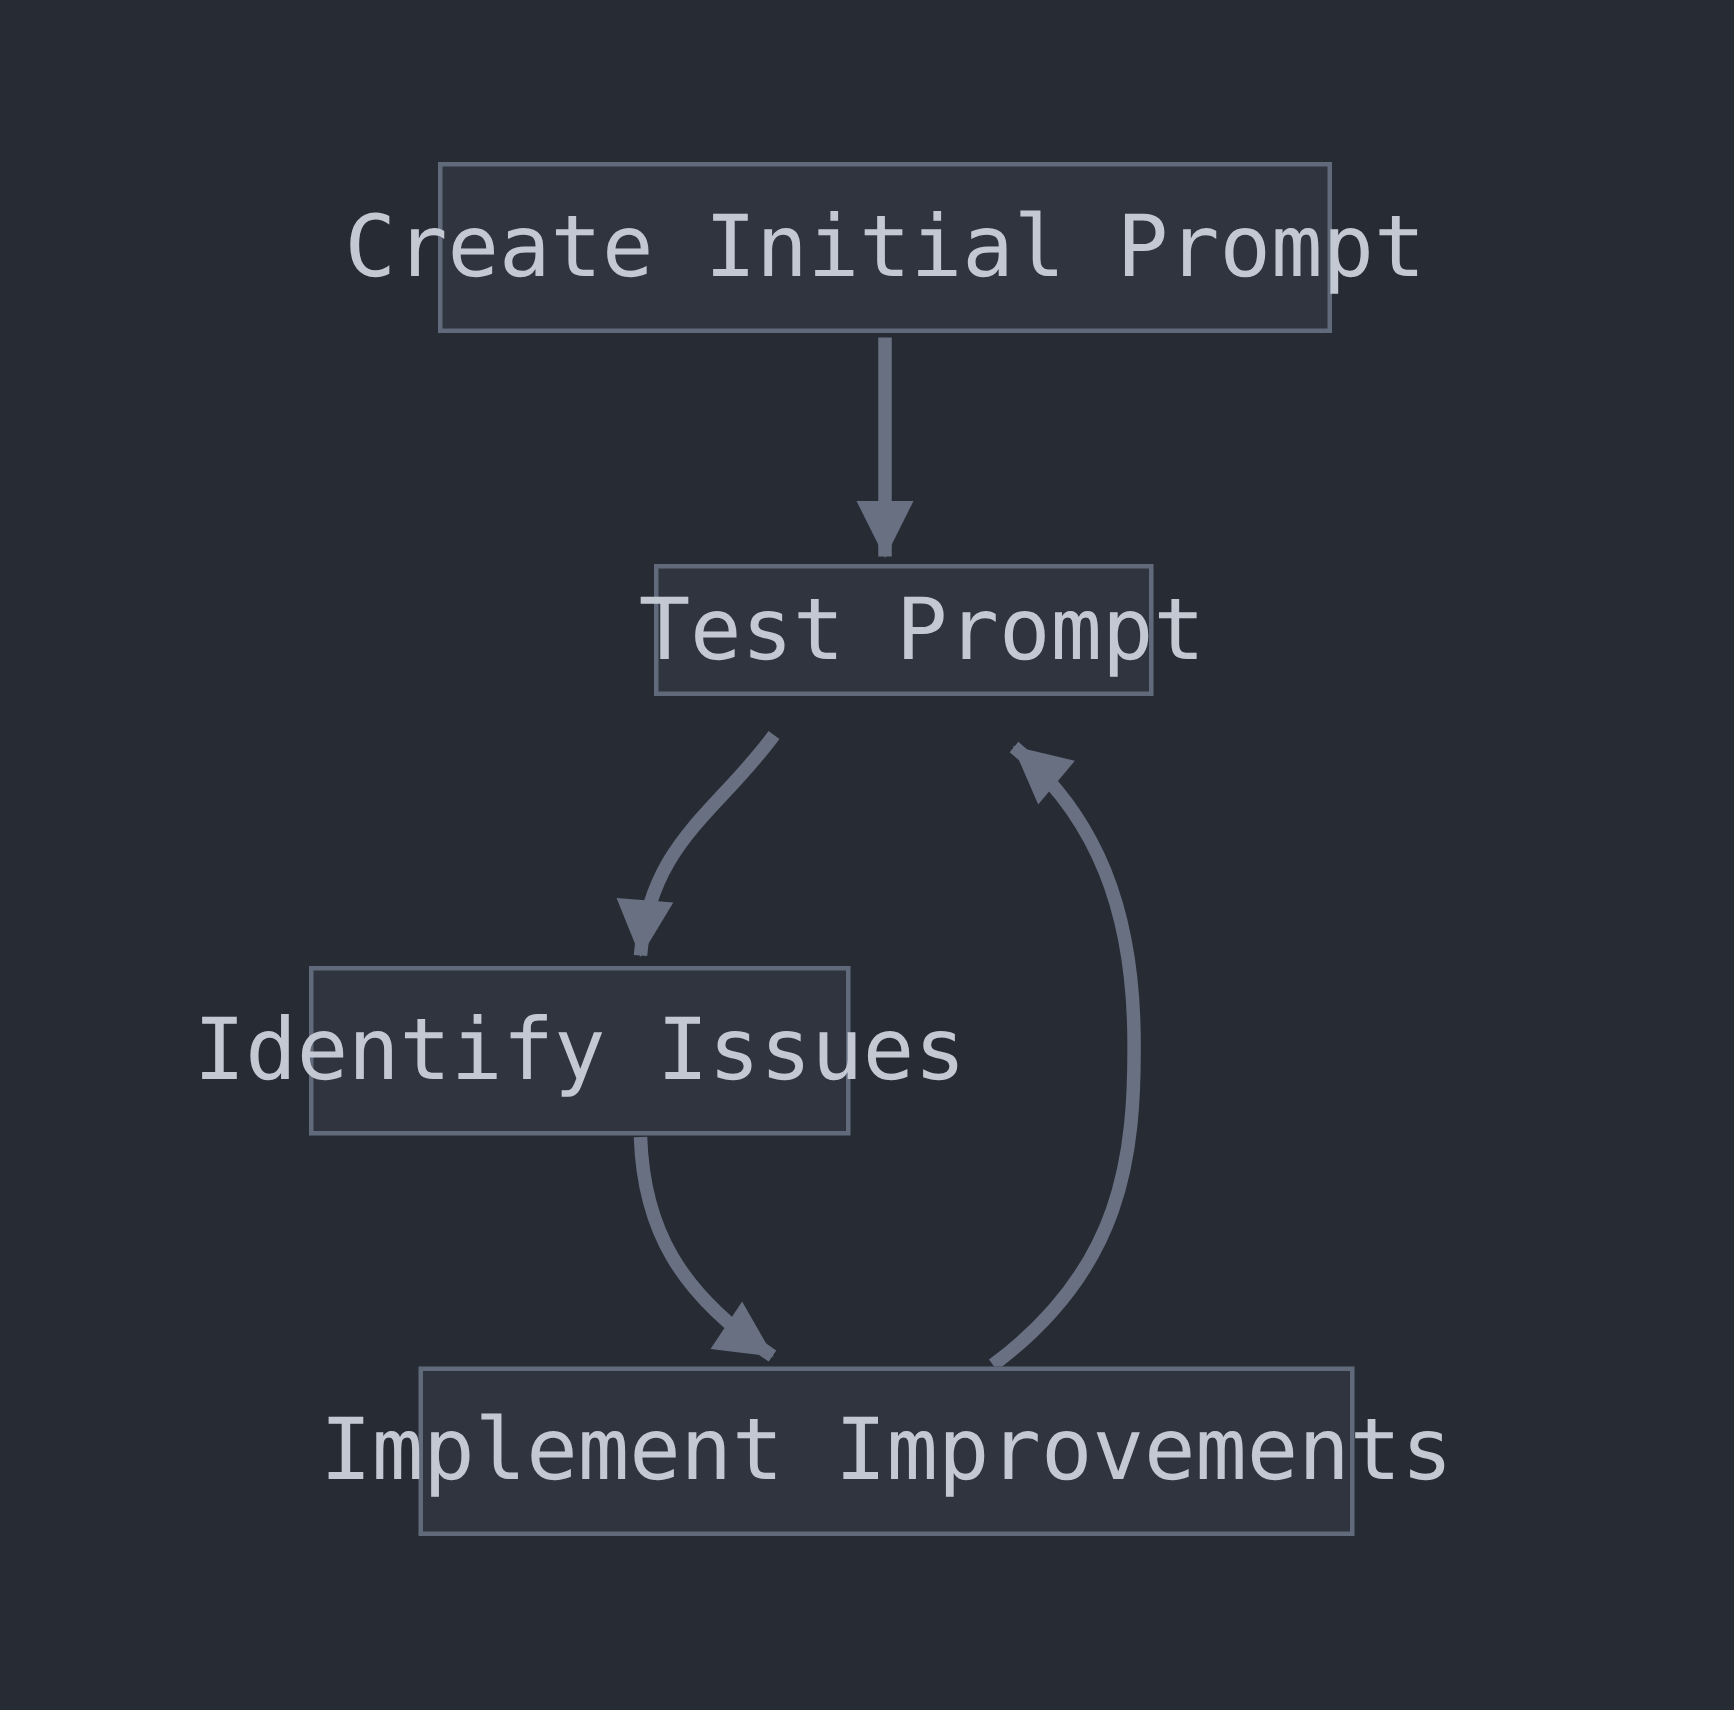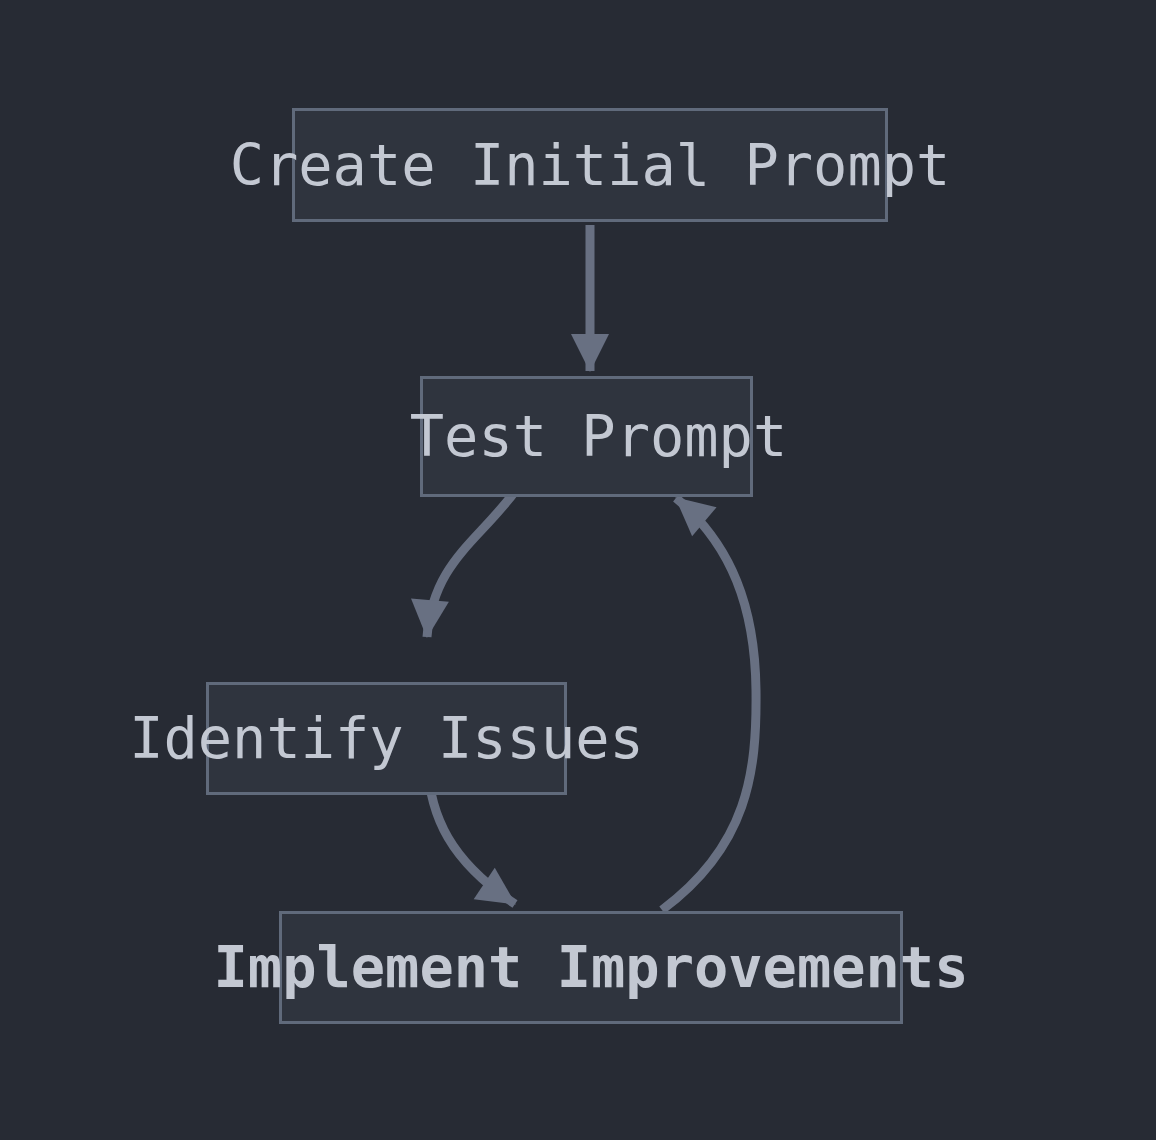--- a/index.html
+++ b/index.html
@@ -37,23 +37,23 @@
     border: 3px solid var(--node-border);
     display: flex;
     align-items: center;
     justify-content: center;
     color: var(--text);
     font-size: 57px;
     line-height: 1;
     white-space: nowrap;
   }
   .node-create    { left: 292px; top: 108px;  width: 596px; height: 114px; }
-  .node-test      { left: 420px; top: 376px;  width: 333px; height: 121px; padding-left: 24px; }
-  .node-identify  { left: 206px; top: 644px;  width: 361px; height: 113px; margin-top: 38px; }
-  .node-implement { left: 279px; top: 911px;  width: 624px; height: 113px; font-weight: bold; }
+  .node-test      { left: 436px; top: 376px;  width: 333px; height: 88px; padding-left: 24px; }
+  .node-identify  { left: 206px; top: 644px;  width: 361px; height: 113px; }
+  .node-implement { left: 279px; top: 911px;  width: 624px; height: 113px; }
 </style>
 </head>
 <body>
 
 <div class="stage">
 
   <svg class="edges-layer" viewBox="0 0 1156 1140" xmlns="http://www.w3.org/2000/svg" aria-hidden="true">
     <defs>
       <marker id="arrowhead" viewBox="0 0 40 40" refX="38" refY="20" markerWidth="40" markerHeight="40" markerUnits="userSpaceOnUse" orient="auto">
         <path d="M 1 1 L 39 20 L 1 39 Z"></path>

